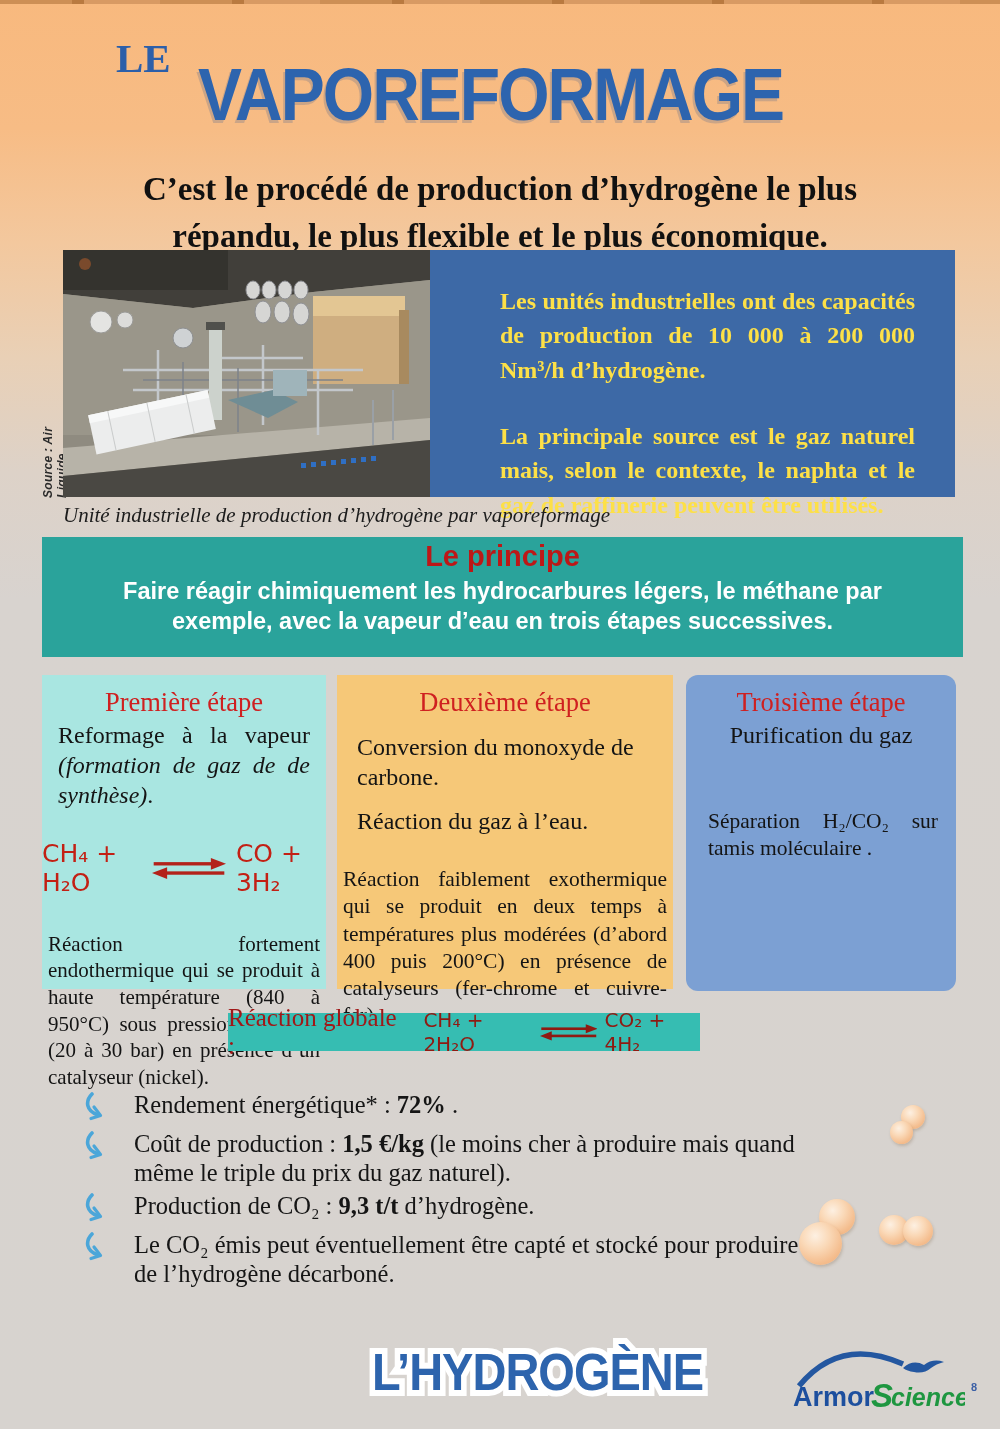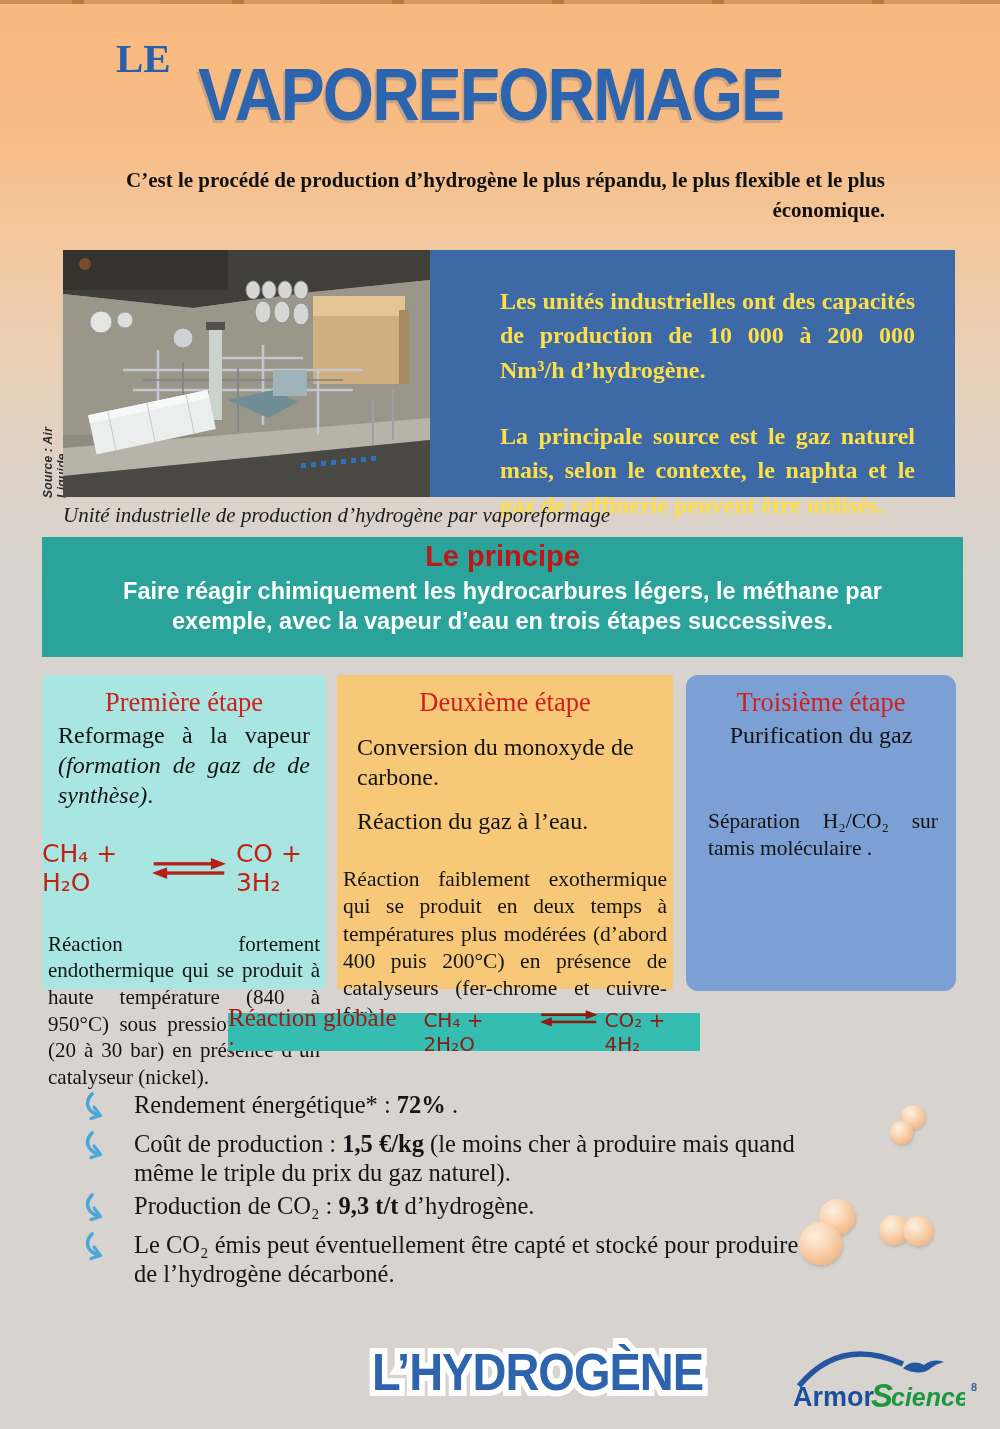--- a/index.html
+++ b/index.html
@@ -18,22 +18,22 @@
     font-family:"Liberation Serif",serif;font-weight:bold;font-size:41px;color:#2c5fa9;
   }
   .big-title{
     position:absolute;left:198px;top:52px;
     font-family:"Liberation Sans","DejaVu Sans",sans-serif;font-weight:900;font-size:66px;
     letter-spacing:-2px;color:#2d64ae;transform:scaleY(1.12);transform-origin:top left;
     text-shadow:-2px 2px 0 #1d4a8f33;
     white-space:nowrap;
   }
   .subtitle{
-    position:absolute;left:115px;top:166px;width:770px;text-align:right;
-    font-weight:bold;font-size:21px;line-height:1.42;color:#111;
+    position:absolute;left:115px;top:166px;width:770px;text-align:center;
+    font-weight:bold;font-size:33px;line-height:1.42;color:#111;
   }
   
   .source-label{
     position:absolute;left:41px;top:383px;height:115px;
     writing-mode:vertical-rl;transform:rotate(180deg);
     font-family:"Liberation Sans",sans-serif;font-style:italic;font-weight:bold;
     font-size:12px;color:#2a2a2a;letter-spacing:.3px;
   }
   .photo{position:absolute;left:63px;top:250px;width:367px;height:247px;background:#8f8b80;}
   .photo svg{display:block;width:100%;height:100%;}
@@ -83,21 +83,21 @@
   .step1 .eq-row{margin-top:28px;font-size:25px;color:#c32014;}
   .step2 .eq-row{margin-top:24px;font-size:27px;color:#d81f10;}
   .eq-row svg{flex:0 0 auto;}
   
   .global-bar{
     position:absolute;left:228px;top:1013px;width:472px;height:38px;background:#36bdb2;
     display:flex;align-items:center;justify-content:center;gap:26px;
   }
   .global-label{font-size:25px;color:#a01818;}
   .global-eq{
-    display:flex;align-items:flex-start;gap:7px;
+    display:flex;align-items:center;gap:7px;
     font-family:"DejaVu Sans","Liberation Sans",sans-serif;font-size:20px;color:#8f1a12;
   }
   
   .bullets{position:absolute;left:82px;top:1090px;width:740px;list-style:none;margin:0;padding:0;}
   .bullets li{display:flex;align-items:flex-start;margin-bottom:3px;}
   .bullet-icon{flex:0 0 52px;padding-top:2px;}
   .bullet-text{font-size:24.5px;line-height:1.2;color:#151515;}
   .seg-b{font-weight:bold;}
   .seg-i{font-style:italic;}
   

